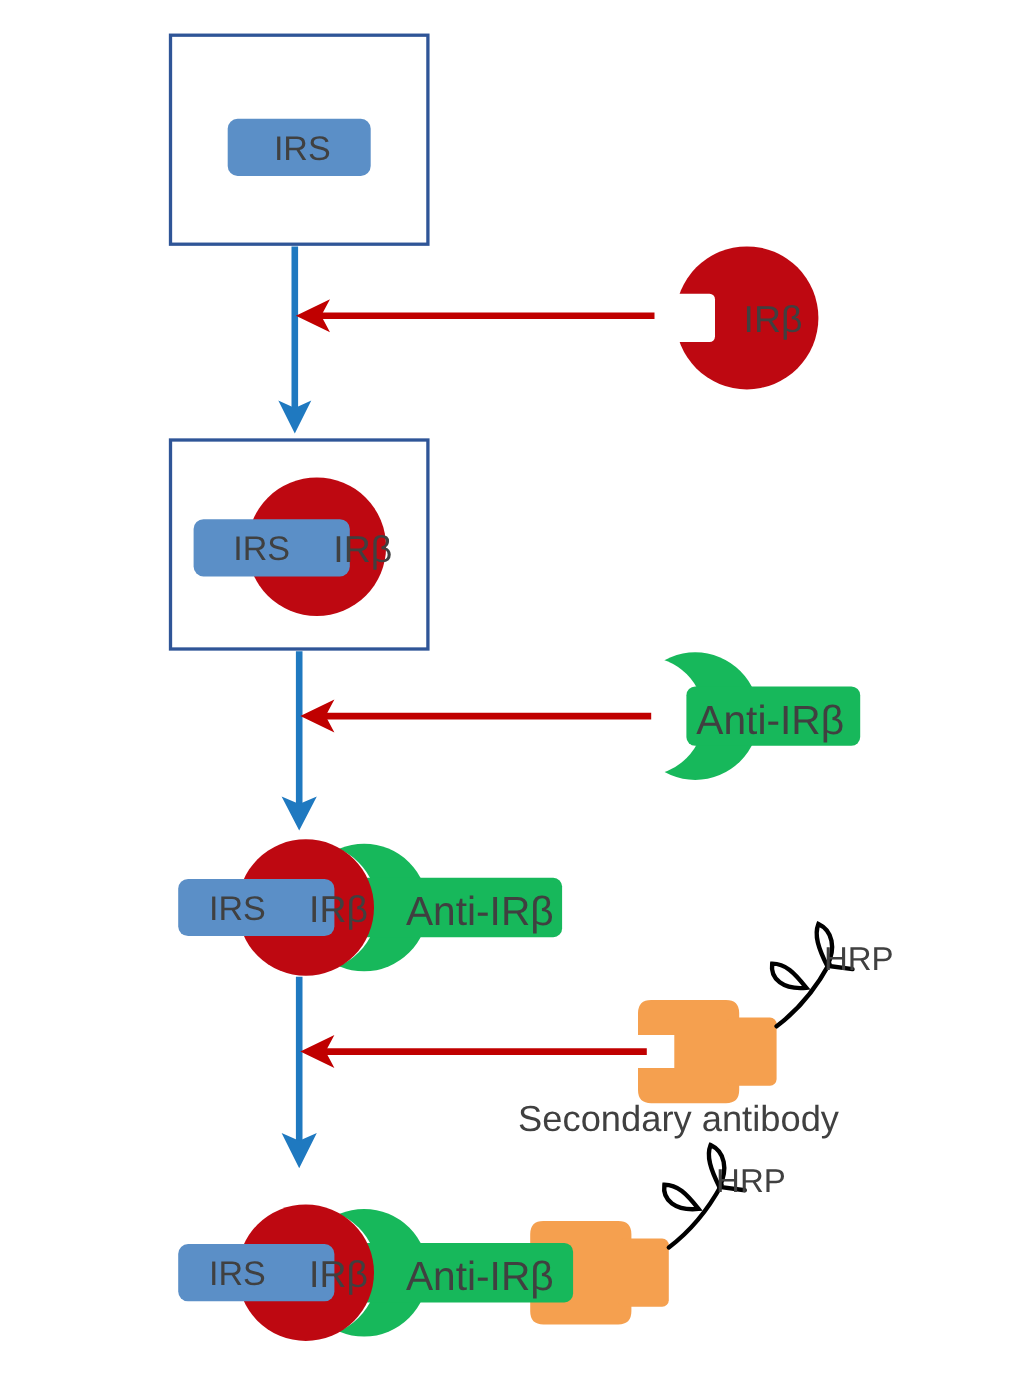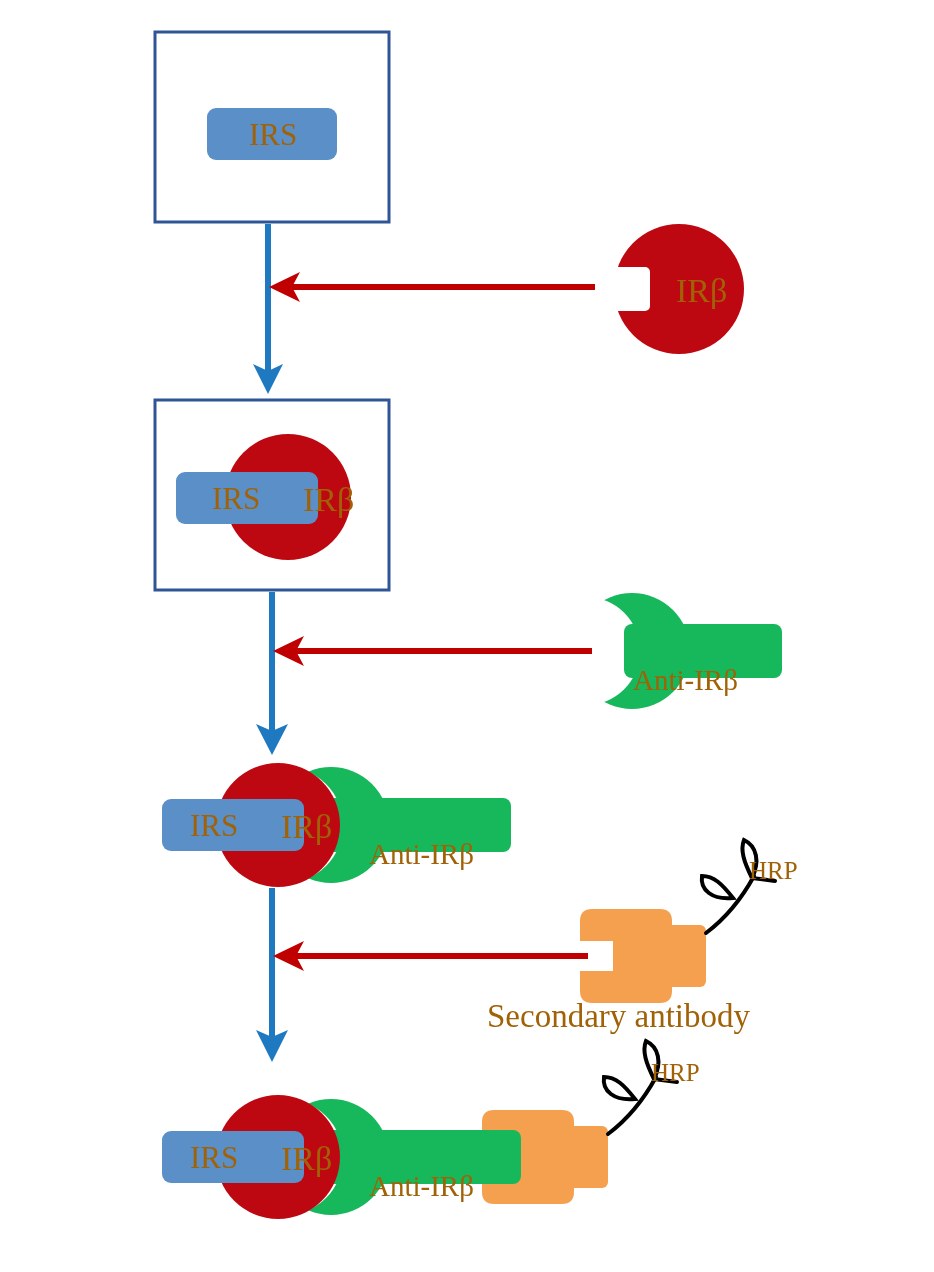--- a/index.html
+++ b/index.html
@@ -20,30 +20,30 @@
   }
   .svg-layer {
     position: absolute;
     left: 0;
     top: 0;
     width: 934px;
     height: 1272px;
   }
   .lbl {
     position: absolute;
-    font-family: Liberation Serif, serif;
-    color: #a16207;
+    font-family: Liberation Sans, sans-serif;
+    color: #404040;
     white-space: nowrap;
     line-height: 1;
     pointer-events: none;
   }
   .lbl-irs      { font-size: 31px; }
   .lbl-irb      { font-size: 34px; }
-  .lbl-antiirb  { font-size: 29px; margin-top: 30px; }
-  .lbl-hrp      { font-size: 25px; }
+  .lbl-antiirb  { font-size: 37px; }
+  .lbl-hrp      { font-size: 30px; }
   .lbl-secondary{ font-size: 33px; }
 </style>
 </head>
 <body>
 
 <div id="canvas">
 
   <svg class="svg-layer" viewBox="0 0 934 1272" xmlns="http://www.w3.org/2000/svg">
 
     <defs>
@@ -197,20 +197,20 @@
   <div class="lbl lbl-irs" style="left:212px; top:483px;">IRS</div>
   <div class="lbl lbl-irb" style="left:303px; top:483px;">IRβ</div>
 
   <div class="lbl lbl-antiirb" style="left:633px; top:636px;">Anti-IRβ</div>
 
   <div class="lbl lbl-irs" style="left:190px; top:810px;">IRS</div>
   <div class="lbl lbl-irb" style="left:281px; top:810px;">IRβ</div>
   <div class="lbl lbl-antiirb" style="left:369px; top:810px;">Anti-IRβ</div>
 
   <div class="lbl lbl-hrp" style="left:749px; top:858px;">HRP</div>
-  <div class="lbl lbl-secondary" style="left:487px; top:1000px;">Secondary antibody</div>
+  <div class="lbl lbl-secondary" style="left:471px; top:1000px;">Secondary antibody</div>
 
   <div class="lbl lbl-irs" style="left:190px; top:1142px;">IRS</div>
   <div class="lbl lbl-irb" style="left:281px; top:1142px;">IRβ</div>
   <div class="lbl lbl-antiirb" style="left:369px; top:1142px;">Anti-IRβ</div>
   <div class="lbl lbl-hrp" style="left:651px; top:1060px;">HRP</div>
 
 </div>
 
 </body></html>

